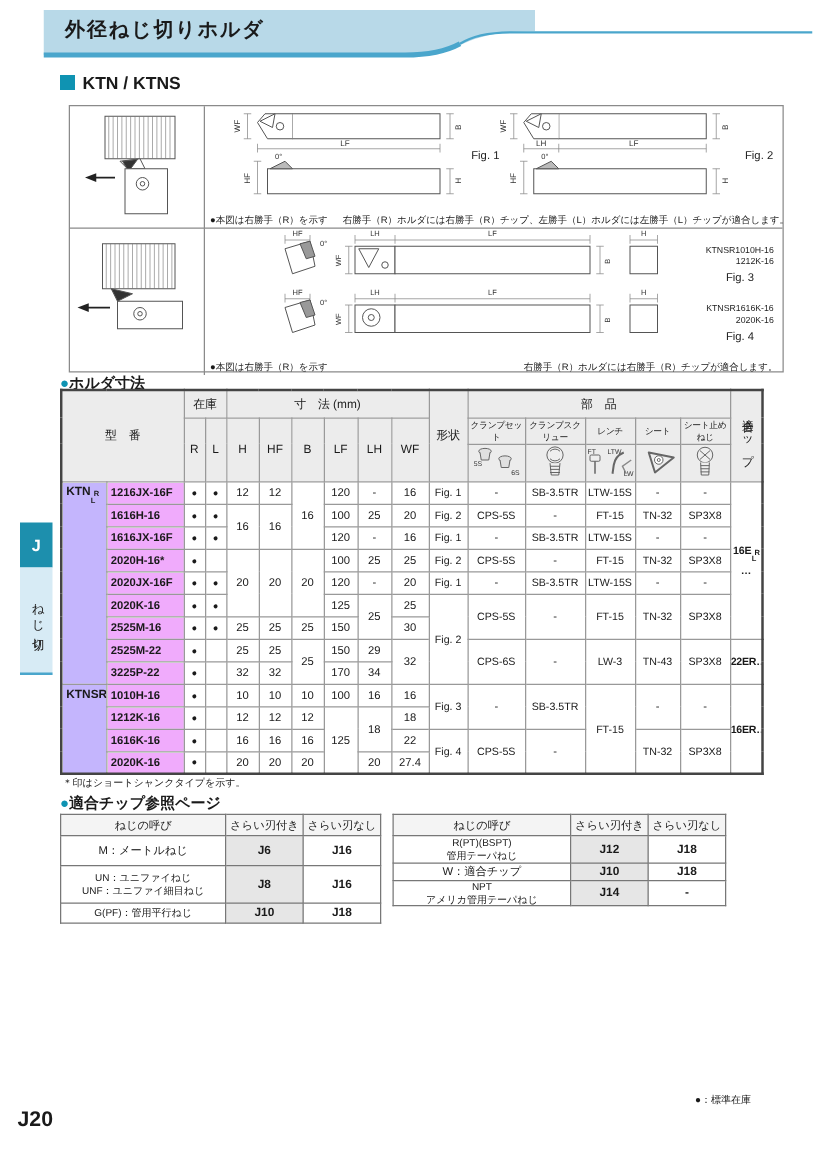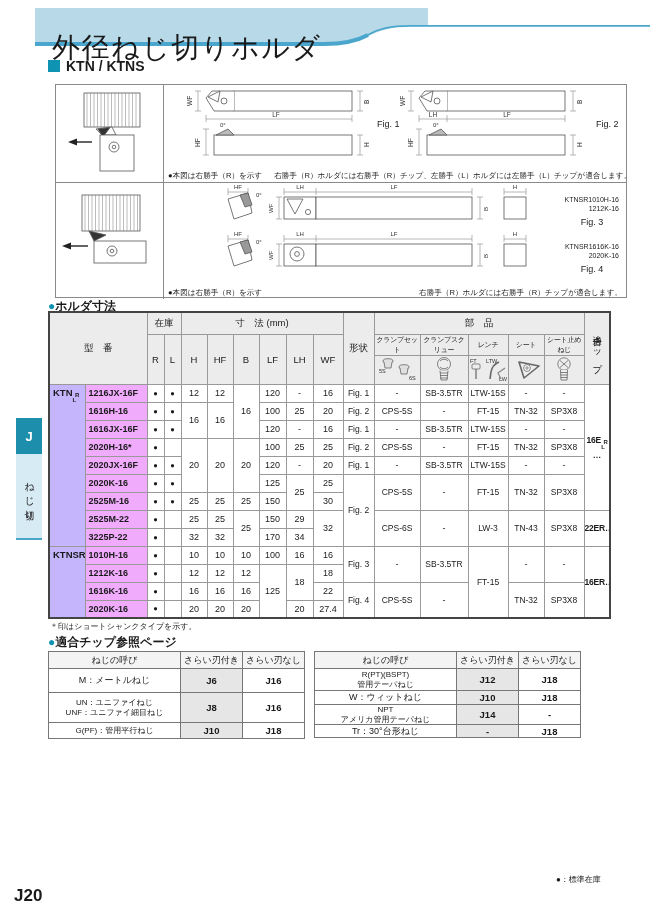--- a/index.html
+++ b/index.html
@@ -2,21 +2,21 @@
 <html><head>
 <meta charset="utf-8">
 <style>
   html,body{margin:0;padding:0;}
   body{width:650px;height:919px;position:relative;background:#fff;
        font-family:"Liberation Sans","DejaVu Sans",sans-serif;color:#1a1a1a;overflow:hidden;}
   .abs{position:absolute;}
 
   
   #title-svg{left:0;top:0;width:650px;height:60px;}
-  #page-title{left:52px;top:29px;font-size:28px;font-weight:normal;letter-spacing:1.5px;}
+  #page-title{left:52px;top:14px;font-size:16px;font-weight:bold;letter-spacing:1.5px;}
   #section-head{left:48px;top:58px;display:flex;align-items:center;gap:6px;font-size:14px;font-weight:bold;}
   #section-head .sq{width:12px;height:12px;background:#0f93b2;}
 
   
   #figbox{left:55px;top:84px;width:570px;height:212px;border:1px solid #8a8a8a;background:#fff;
           display:grid;grid-template-columns:108px 1fr;grid-template-rows:98px 1fr;}
   #figbox .cA{border-right:1px solid #8a8a8a;border-bottom:1px solid #8a8a8a;}
   #figbox .cB{border-bottom:1px solid #8a8a8a;position:relative;}
   #figbox .cC{border-right:1px solid #8a8a8a;}
   #figbox .cD{position:relative;}
@@ -581,40 +581,33 @@
       <tr style="height: 22px; margin-top: 36px;">
         <td class="name" style="font-size: 8px;">
           <div>R(PT)(BSPT)</div>
           <div>管用テーパねじ</div>
         </td>
         <td class="val shaded">J12</td>
         <td class="val">J18</td>
       </tr>
       <tr style="height: 14px;">
         <td class="name" style="font-size: 9px;">
-          <div>W：ウィットねじ</div>
+          <div>W：適合チップ</div>
         </td>
         <td class="val shaded">J10</td>
         <td class="val">J18</td>
       </tr>
       <tr style="height: 20px;">
         <td class="name" style="font-size: 8px;">
           <div>NPT</div>
           <div>アメリカ管用テーパねじ</div>
         </td>
         <td class="val shaded">J14</td>
         <td class="val">-</td>
       </tr>
-      <tr style="height: 13px;">
-        <td class="name" style="font-size: 9px;">
-          <div>Tr：30°台形ねじ</div>
-        </td>
-        <td class="val shaded">-</td>
-        <td class="val">J18</td>
-      </tr>
     </tbody>
 </table>
 
 <div class="abs" id="side-tab">J</div>
 <div class="abs" id="side-strip">
   <span id="side-label">ねじ切り</span>
 </div>
 
 <div class="abs" id="page-no">J20</div>
 <div class="abs" id="stock-note">●：標準在庫</div>

